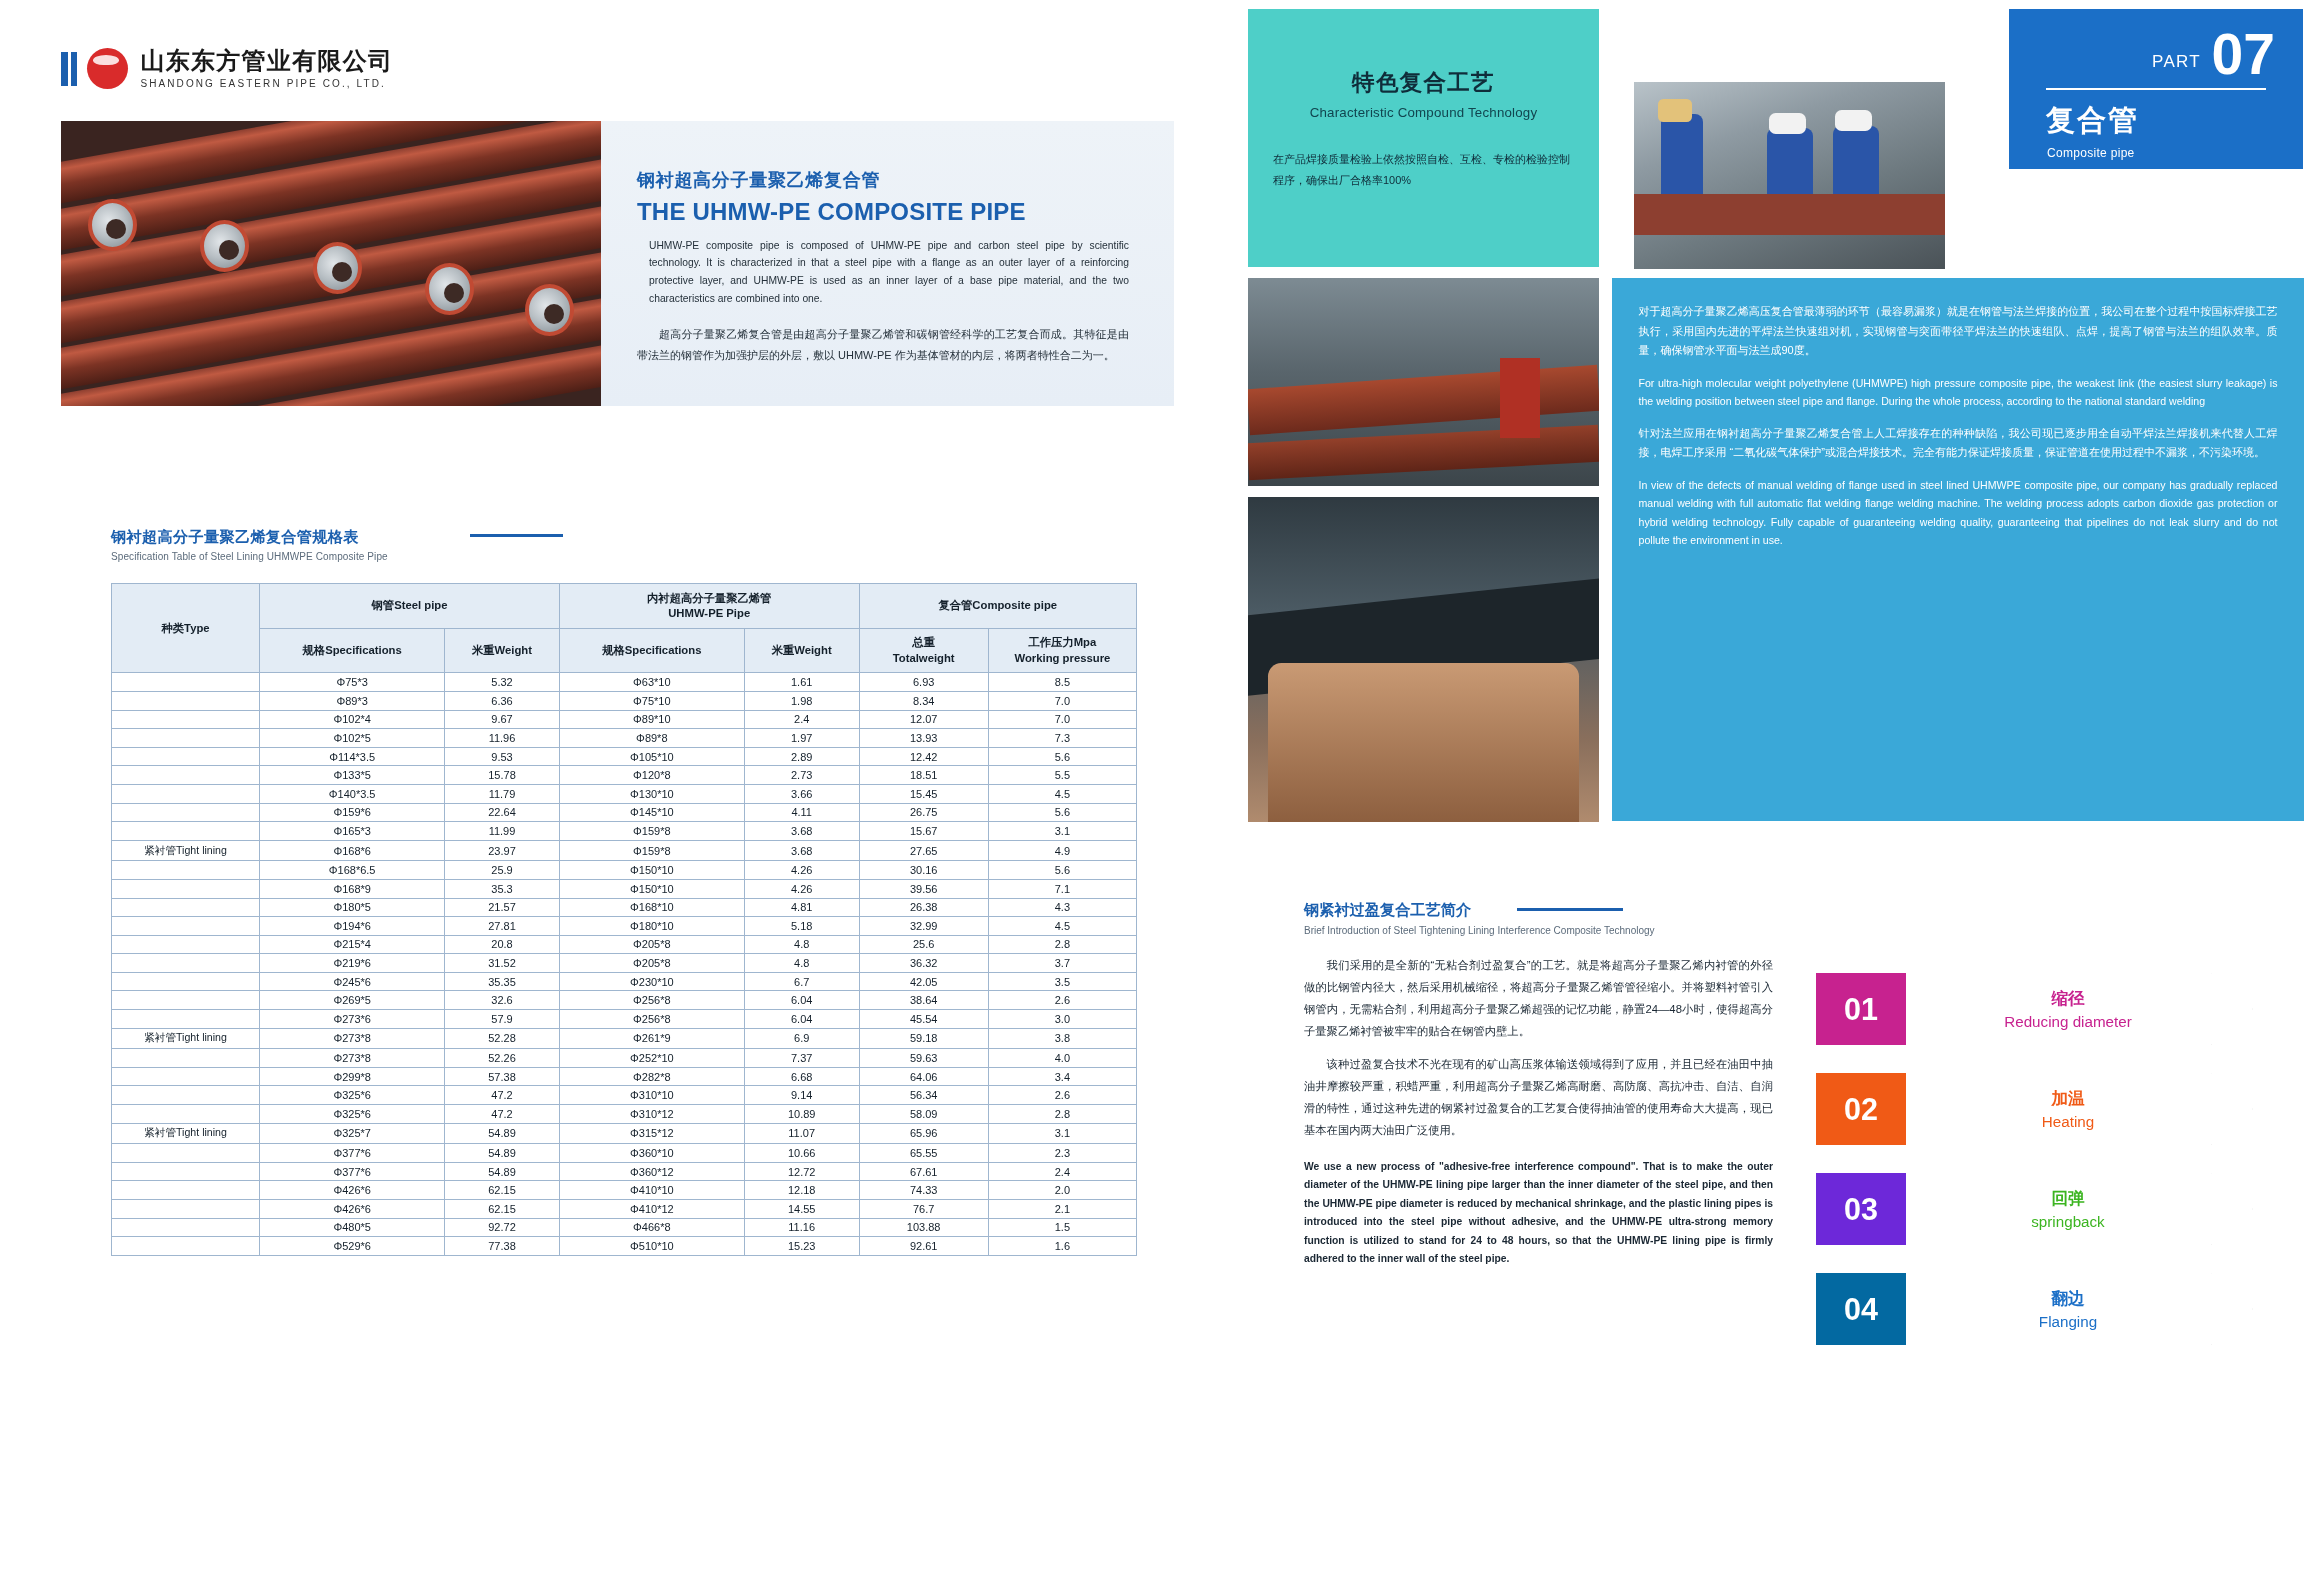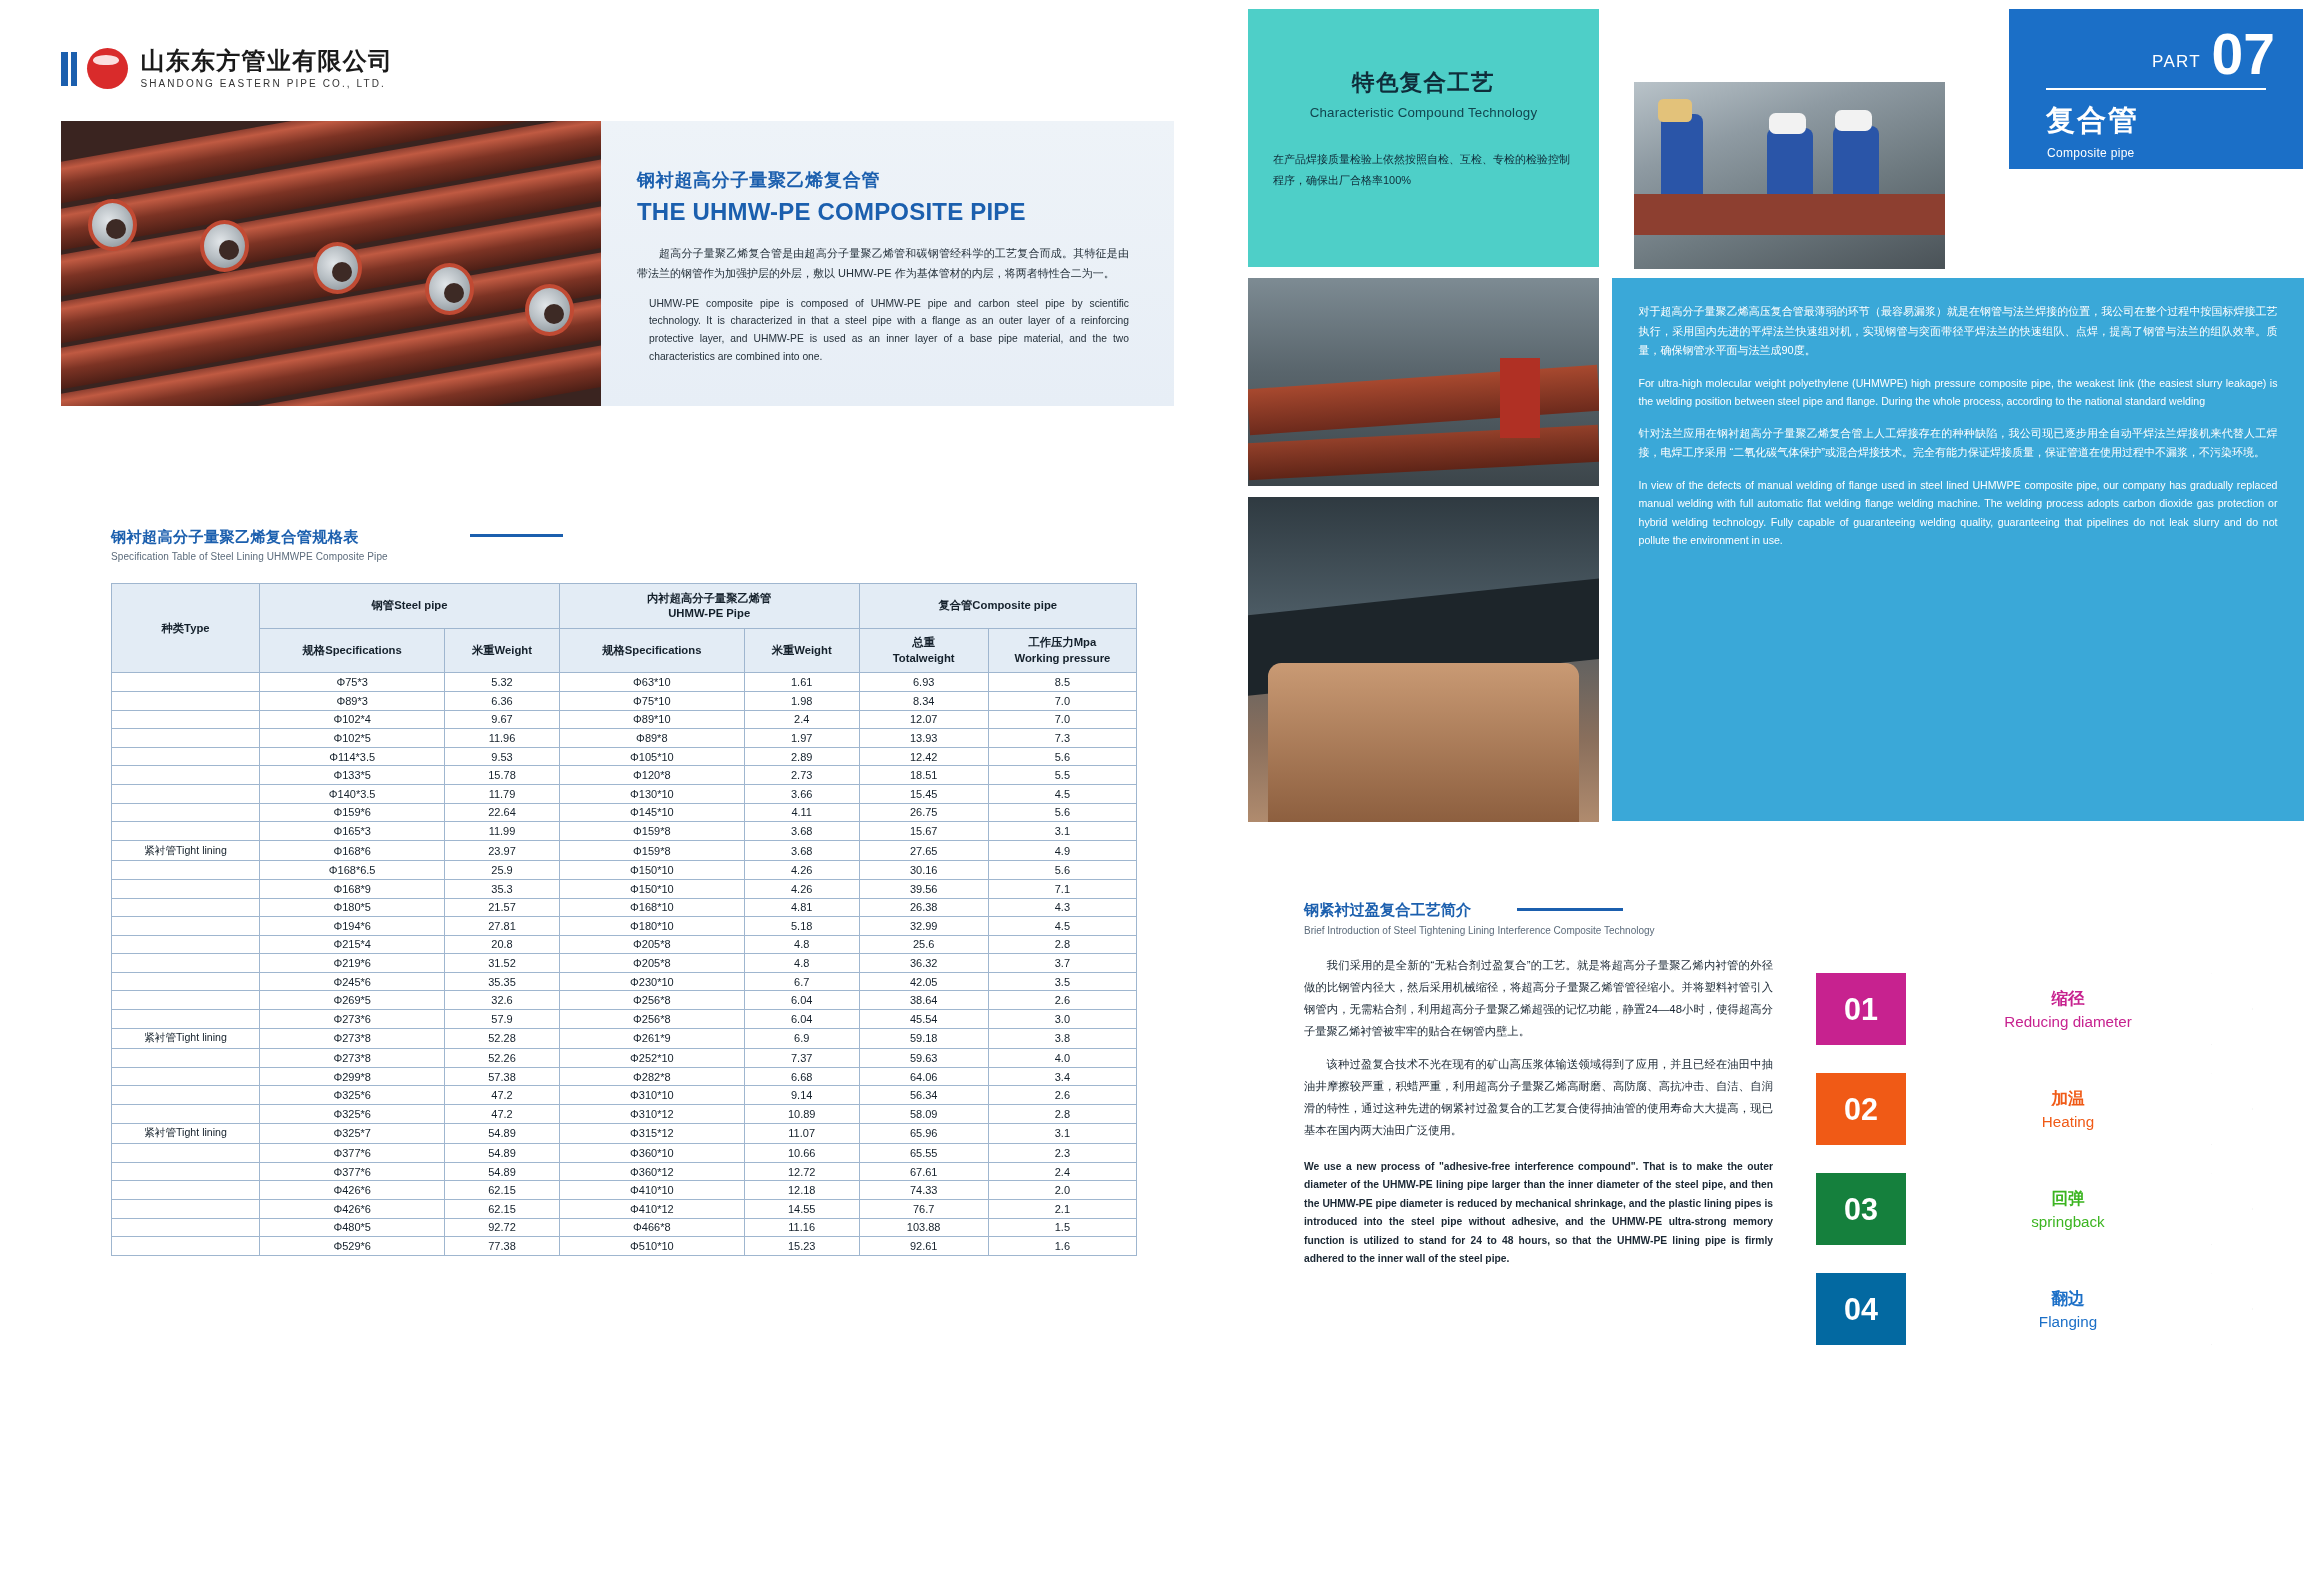--- a/index.html
+++ b/index.html
@@ -142,22 +142,22 @@
           <div class="pipe-flange" style="left:26.5px;  top:78px;"></div>
           <div class="pipe-flange" style="left:139px; top:99px;"></div>
           <div class="pipe-flange" style="left:252px; top:121px;"></div>
           <div class="pipe-flange" style="left:364px; top:142px;"></div>
           <div class="pipe-flange" style="left:464px; top:163px;"></div>
         </div>
       </div>
       <div class="hero-text">
         <div class="hero-title-cn">钢衬超高分子量聚乙烯复合管</div>
         <div class="hero-title-en">THE UHMW-PE COMPOSITE PIPE</div>
+        <p class="hero-p en">UHMW-PE composite pipe is composed of UHMW-PE pipe and carbon steel pipe by scientific technology. It is characterized in that a steel pipe with a flange as an outer layer of a reinforcing protective layer, and UHMW-PE is used as an inner layer of a base pipe material, and the two characteristics are combined into one.</p>
         <p class="hero-p">超高分子量聚乙烯复合管是由超高分子量聚乙烯管和碳钢管经科学的工艺复合而成。其特征是由带法兰的钢管作为加强护层的外层，敷以 UHMW-PE 作为基体管材的内层，将两者特性合二为一。</p>
-        <p class="hero-p en">UHMW-PE composite pipe is composed of UHMW-PE pipe and carbon steel pipe by scientific technology. It is characterized in that a steel pipe with a flange as an outer layer of a reinforcing protective layer, and UHMW-PE is used as an inner layer of a base pipe material, and the two characteristics are combined into one.</p>
       </div>
     </div>
 
     <div class="sec-title">
       <div class="sec-title-cn">钢衬超高分子量聚乙烯复合管规格表</div>
       <div class="sec-title-en">Specification Table of Steel Lining UHMWPE Composite Pipe</div>
     </div>
     <div class="sec-rule"></div>
 
     <table class="spec">
@@ -539,21 +539,21 @@
       <div class="step">
         <div class="chev"></div>
         <div class="numbox" style="background:#f05a16">02</div>
         <div class="labels">
           <div class="lab-cn" style="color:#f05a16">加温</div>
           <div class="lab-en" style="color:#f05a16">Heating</div>
         </div>
       </div>
       <div class="step">
         <div class="chev"></div>
-        <div class="numbox" style="background:#15803d">03</div>
+        <div class="numbox" style="background:#6d28d9">03</div>
         <div class="labels">
           <div class="lab-cn" style="color:#3cb521">回弹</div>
           <div class="lab-en" style="color:#3cb521">springback</div>
         </div>
       </div>
       <div class="step">
         <div class="chev"></div>
         <div class="numbox" style="background:#0369a1">04</div>
         <div class="labels">
           <div class="lab-cn" style="color:#1b6fc7">翻边</div>

